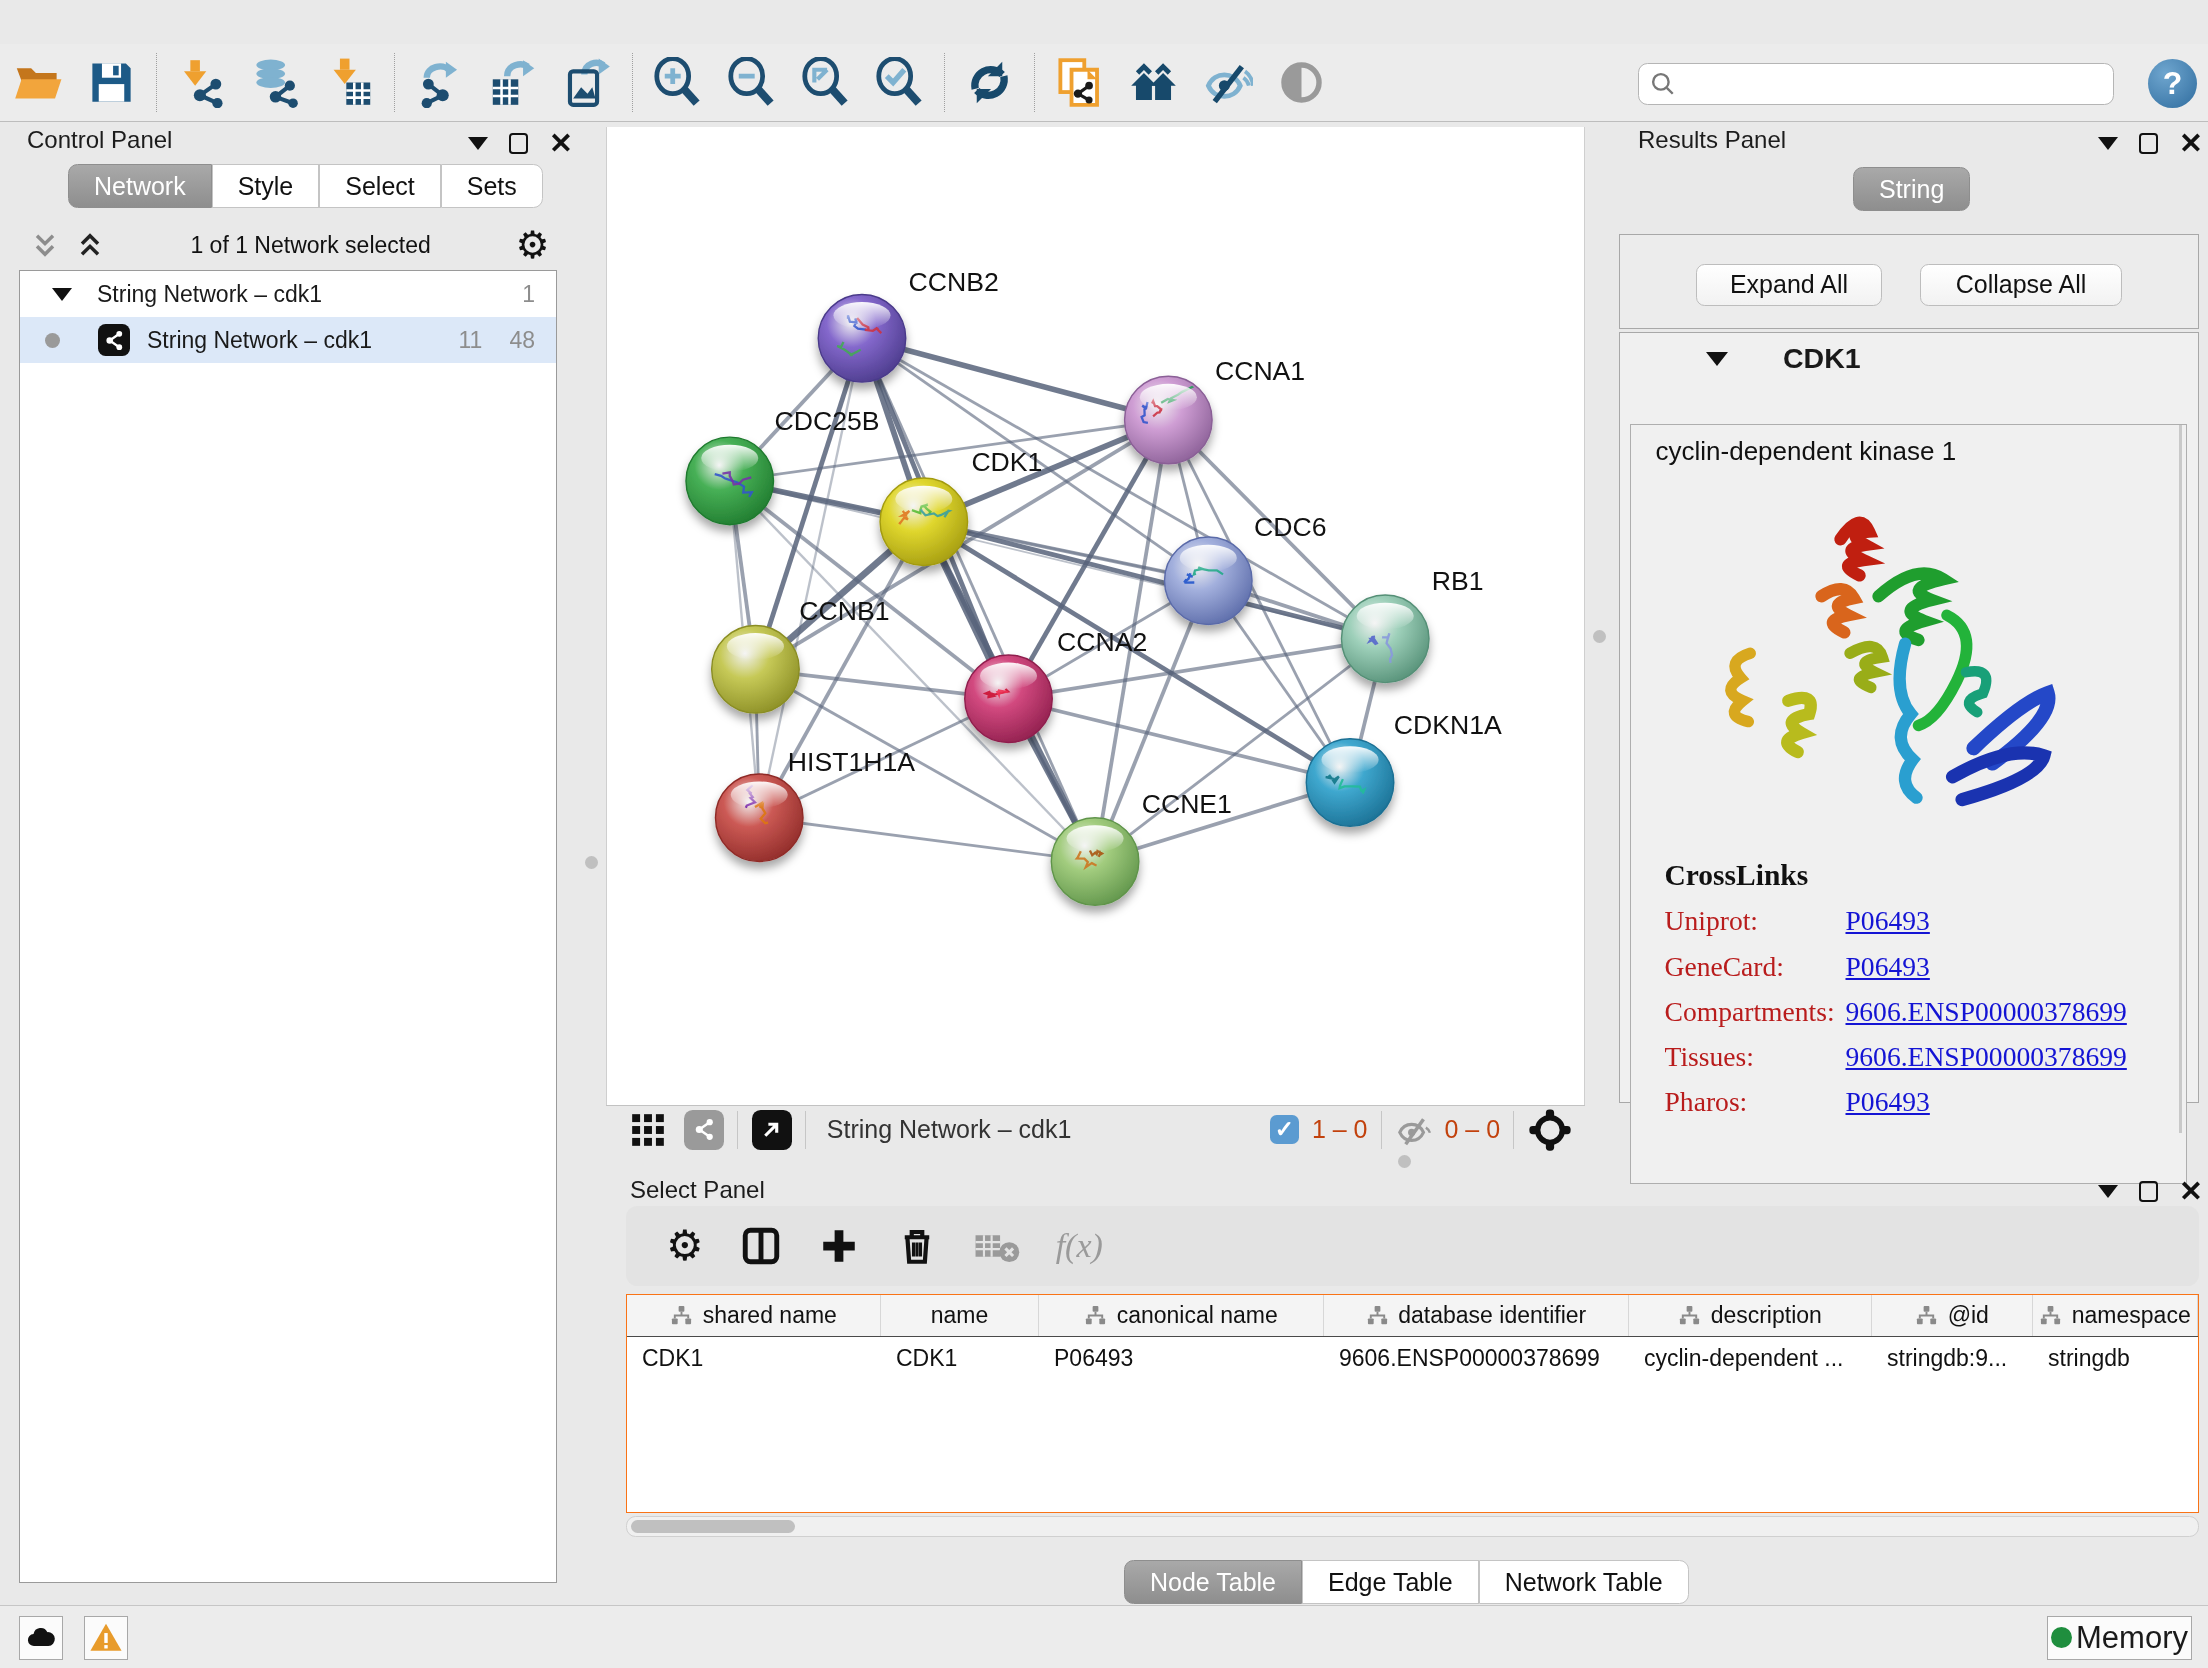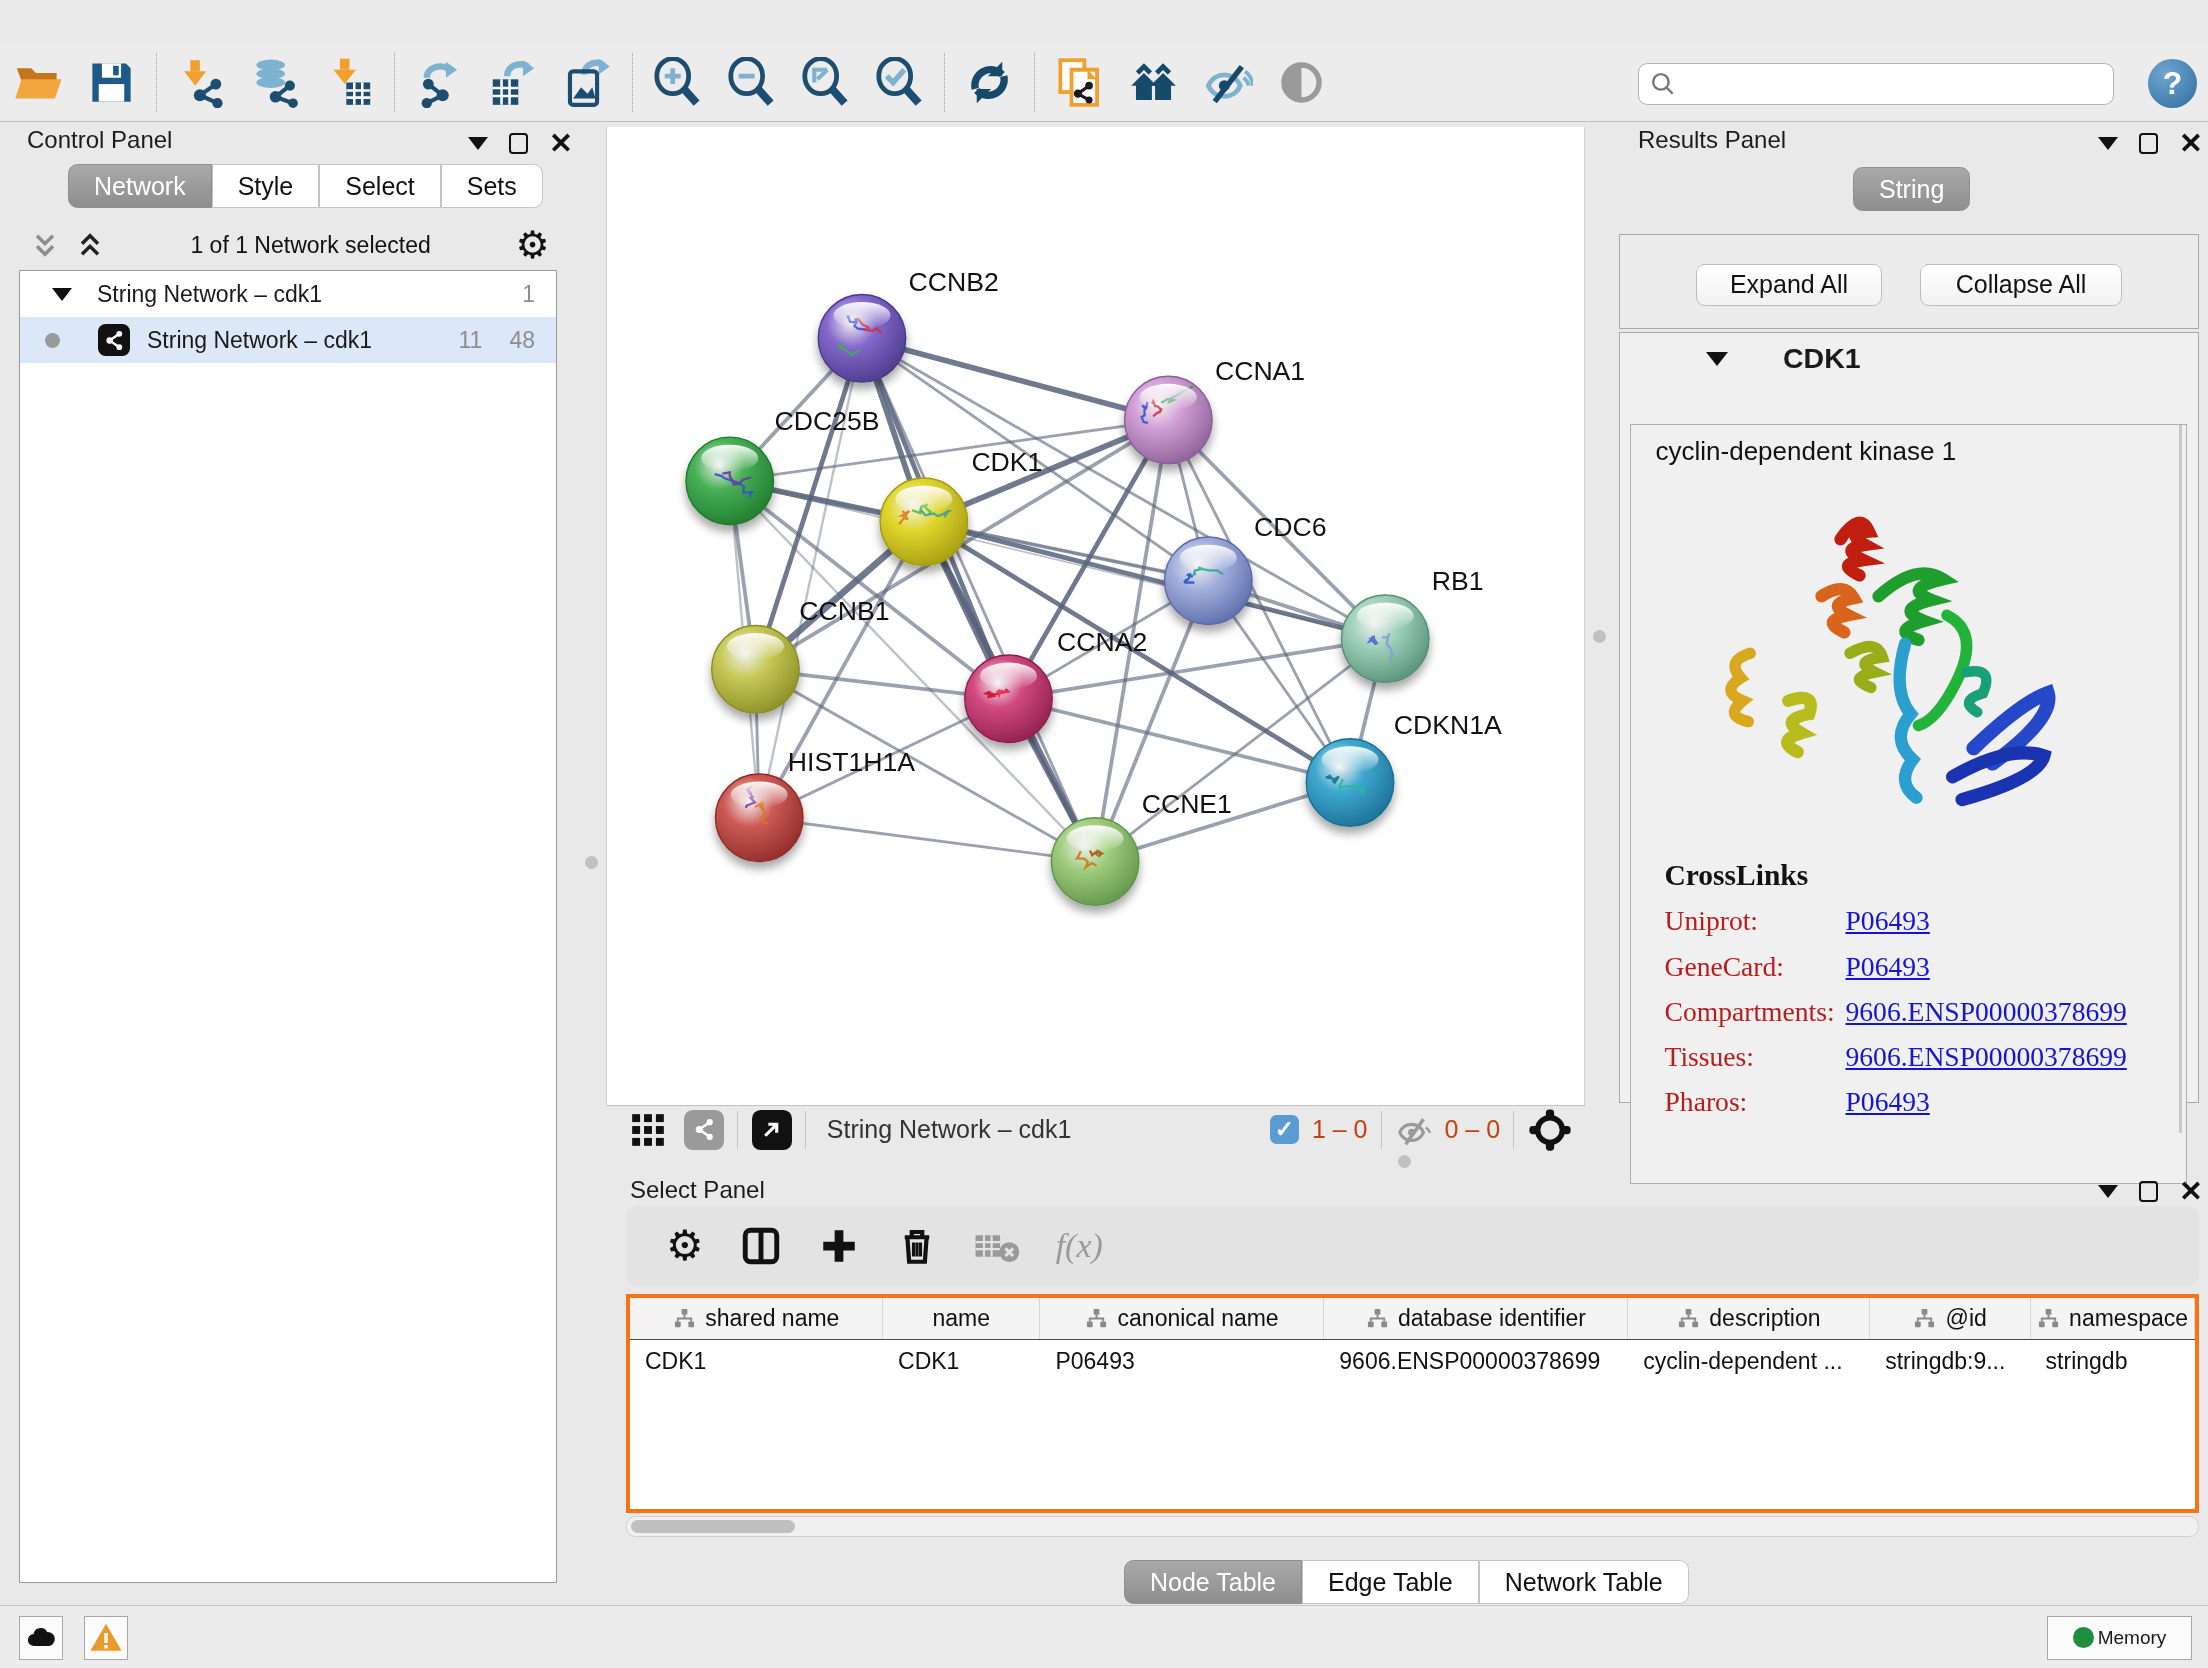--- a/index.html
+++ b/index.html
@@ -87,38 +87,38 @@
   .cl-title { font-size:29.5px; font-weight:bold; color:#111; }
   .cl-row { display:flex; font-size:27.6px; margin-top:13.3px; }
   .cl-row .lbl { width:181px; color:#b91c1c; }
   .cl-row a { color:#1414d4; text-decoration:underline; }
   .rp-scroll { position:absolute; right:3.8px; top:0; width:2.9px; height:708px; background:#c9c9c9; }
   
   .tp-toolbox { position:absolute; left:626px; top:1206px; width:1573px; height:80px;
     background:#e3e3e3; border-radius:11.4px; display:flex; align-items:center; gap:36px; padding-left:40px; }
   .fx { font-family:"Liberation Serif", serif; font-style:italic; font-size:34px; color:#9a9a9a; }
   .tbl { position:absolute; left:626px; top:1294px; width:1573px; height:219px; background:#fff;
-    border:4px solid #f97316; }
+    border:1px solid #f97316; }
   .tbl-head { display:flex; height:42px; background:#f4f4f4; border-bottom:1.9px solid #4a4a4a; }
   .th { display:flex; align-items:center; justify-content:center; gap:9.5px; font-size:23px; color:#111;
     border-right:1px solid #d7d7d7; overflow:hidden; white-space:nowrap; }
   .tbl-row { display:flex; height:42px; }
   .td { font-size:23px; color:#111; padding-left:15px; display:flex; align-items:center;
     overflow:hidden; white-space:nowrap; }
   .hscroll { position:absolute; left:626px; top:1516px; width:1573px; height:21px; background:#f0f0f0;
     border:1px solid #d0d0d0; border-radius:9.5px; }
   .hthumb { position:absolute; left:3.8px; top:2.9px; width:164px; height:13.3px; background:#c0c0c0; border-radius:7.6px; }
   .tp-tabs { position:absolute; left:1124px; top:1560px; display:flex; }
   
   .statusbar { position:absolute; left:0; top:1605px; width:2208px; height:63px;
     background:#ececec; border-top:1.9px solid #c6c6c6; }
   .sq-btn { position:absolute; top:9.5px; width:44px; height:44px; background:#fbfbfb;
     border:1.9px solid #a8a8a8; display:flex; align-items:center; justify-content:center; }
   .membtn { position:absolute; left:2047px; top:9.5px; width:145px; height:44px; background:#fbfbfb;
-    border:1.9px solid #a8a8a8; display:flex; align-items:center; justify-content:center; gap:4px; font-size:19px; }
+    border:1.9px solid #a8a8a8; display:flex; align-items:center; justify-content:center; gap:4px; font-size:31px; }
   .memdot { width:21px; height:21px; border-radius:50%; background:#1f8e3e; }
 </style>
 </head>
 <body>
 
 <div class="app">
 
 
   <div class="toolbar">
     <div class="tbtn">

